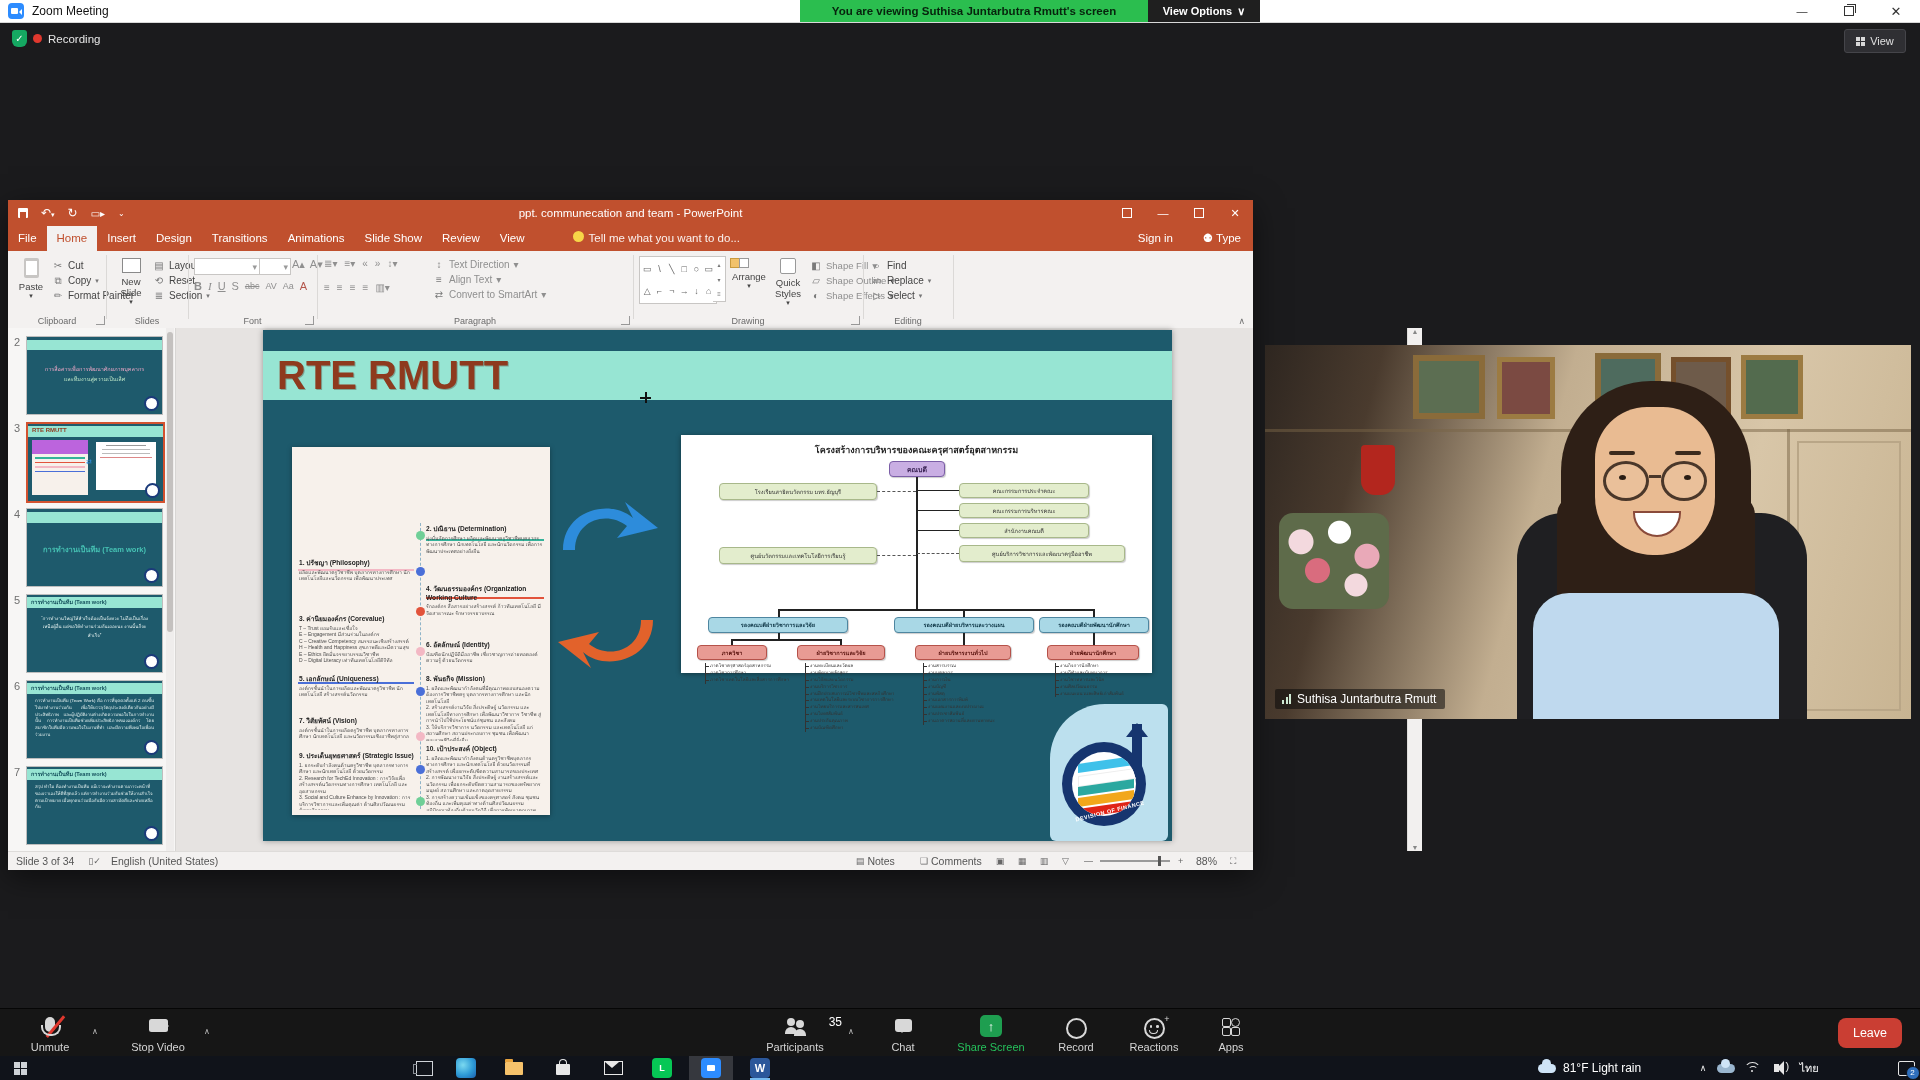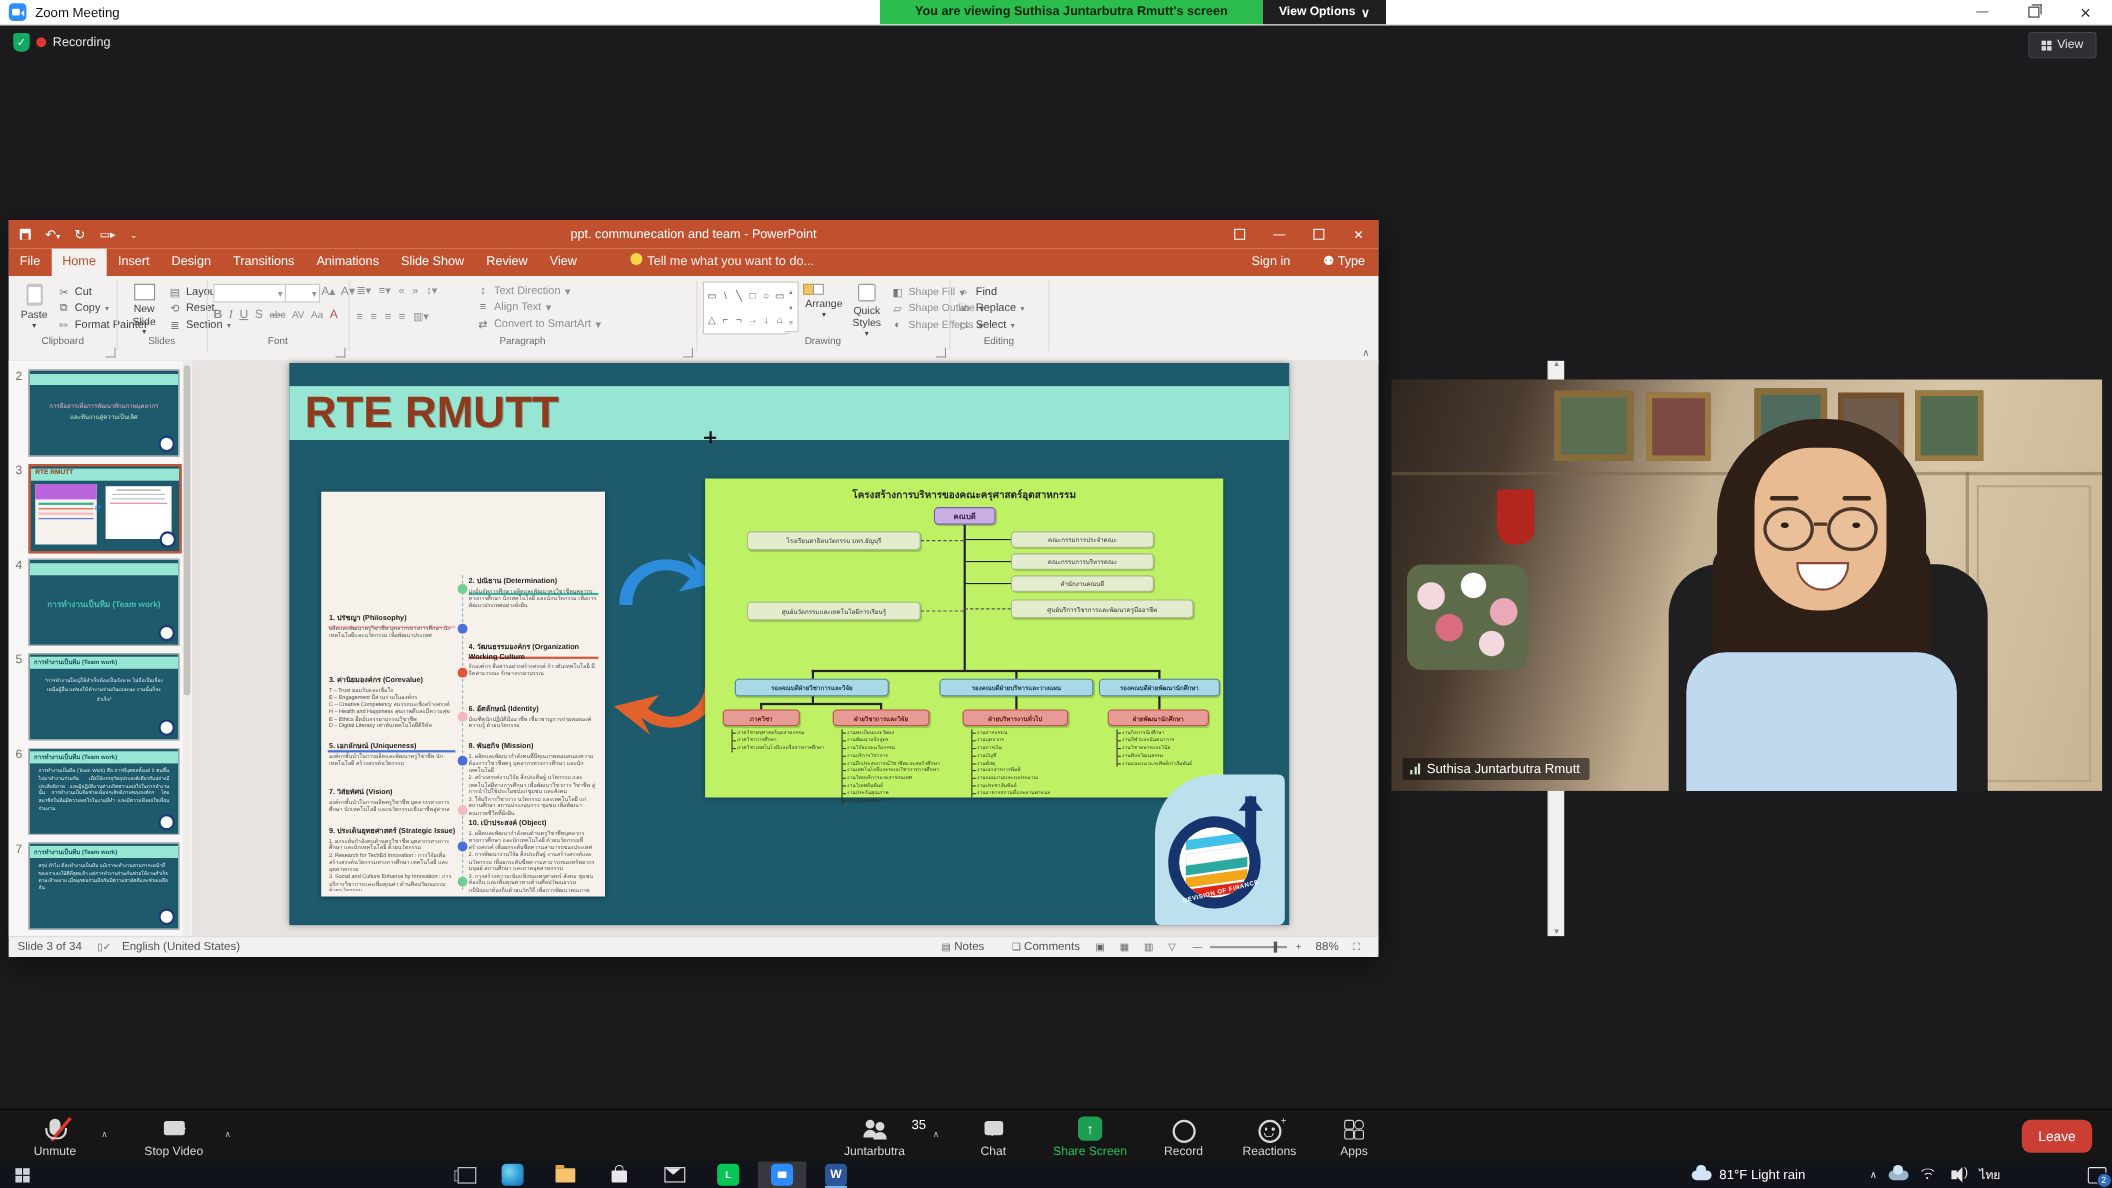--- a/index.html
+++ b/index.html
@@ -39,21 +39,21 @@
   #ppt-title{left:0;top:0;width:100%;height:26px;line-height:26px;text-align:center;font-size:11.5px;color:#fff}
   .pctrl{top:0;height:26px;width:36px;justify-content:center;color:#fff;font-size:11px}
   .prestore{width:8px;height:8px;border:1px solid #fff}
   #ppt-menubar{left:0;top:26px;width:100%;height:25px;background:#C0502E}
   .mtab{height:25px;line-height:25px;padding:0 10px;color:#fff;font-size:11.5px;cursor:pointer}
   .mtab.active{background:#F3F1F0;color:#C0502E}
   .bulb{width:11px;height:11px;border-radius:50%;background:#F7D648;display:inline-block;margin-right:5px}
   #tellme{color:rgba(255,255,255,.92);font-size:11.5px}
   #ribbon{left:0;top:51px;width:100%;height:77px;background:#F3F1F0;border-bottom:1px solid #cfcdcb}
   .gdiv{top:4px;width:1px;height:64px;background:#DBD9D7}
-  .glabel{bottom:13px;font-size:9px;color:#6a6a6a;text-align:center}
+  .glabel{bottom:2px;font-size:9px;color:#6a6a6a;text-align:center}
   .launcher{bottom:3px;width:8px;height:8px;border-right:1px solid #9a9a9a;border-bottom:1px solid #9a9a9a}
   .bigbtn{top:5px;width:38px;height:58px;text-align:center;font-size:9.5px;color:#444;cursor:pointer}
   .bigbtn .ic{margin:2px auto 3px}
   .clipic{width:15px;height:20px;background:#C8C6C4;border-radius:2px;position:relative}
   .clipic::after{content:"";position:absolute;left:2px;top:3px;width:11px;height:14px;background:#fff}
   .slideic{width:17px;height:13px;background:#fff;border:1px solid #8a8a8a}
   .srow{height:15px;font-size:10px;color:#444;gap:4px;cursor:pointer;white-space:nowrap}
   .gic{color:#7a7a7a;font-size:10px;width:12px;text-align:center}
   .fbox{height:15px;background:#fff;border:1px solid #C8C6C4;color:#9a9a9a;font-size:9px;display:flex;align-items:center;justify-content:flex-end;padding-right:2px}
   .fg{font-size:11px;color:#8f8f8f;cursor:pointer}
@@ -92,21 +92,21 @@
   #lpanel-head{left:0;top:0;width:100%;height:72px;background:linear-gradient(135deg,#C767E8,#AE4FD0);color:#fff;
                font-weight:bold;font-size:14.5px;line-height:1.3;padding:12px 0 0 12px;box-sizing:border-box}
   .bulb2{position:absolute;right:16px;top:12px;width:18px;height:18px;border-radius:50%;background:#F7D648;box-shadow:0 0 0 3px rgba(255,255,255,.25)}
   .tl-line{left:128px;top:76px;width:0;height:286px;border-left:1px dashed #8FB4C8}
   .tl-dot{width:9px;height:9px;border-radius:50%;left:124px}
   .hr-accent{height:2px}
   .pitem{font-size:5px;color:#4a4a4a;line-height:1.3;overflow:hidden}
   .pitem h4{margin:0 0 1px 0;font-size:6.6px;color:#222}
   .pitem .bd{white-space:pre-line}
   
-  #orgchart{left:378px;top:105px;width:471px;height:290px;background:#bef264;box-shadow:0 1px 5px rgba(0,0,0,.4)}
+  #orgchart{left:418px;top:105px;width:471px;height:238px;background:#ffffff;box-shadow:0 1px 5px rgba(0,0,0,.4)}
   #oc-title{left:0;top:8px;width:100%;text-align:center;font-size:9px;font-weight:bold;color:#222}
   .ocbox{position:absolute;box-sizing:border-box;border-radius:4px;font-size:5.6px;display:flex;align-items:center;
          justify-content:center;text-align:center;padding:1px 3px;box-shadow:1px 1px 1px rgba(0,0,0,.2)}
   .oc-dean{background:#C9AEE3;border:1px solid #7B5EA7;font-size:7px;font-weight:bold;color:#3a2354}
   .oc-green{background:#E3EDCD;border:1px solid #A8B88A;color:#333}
   .oc-blue{background:#A9D8E6;border:1px solid #4E86A0;color:#123a4a;font-weight:bold}
   .oc-pink{background:#E89B94;border:1px solid #B5524A;color:#5c1510;font-weight:bold}
   .ocl{background:#222}
   .ocl-d{border-top:1px dashed #555}
   .oc-items{position:absolute;border-left:1px solid #333;padding-left:4px;font-size:4.6px;color:#333;line-height:1.5}
@@ -743,21 +743,21 @@
   </div>
   <div class="chev" style="left:204px;top:18px">∧</div>
 
   <div class="zt-btn" style="left:752px;width:86px">
     <span class="ppl">
         <i style="left:4px;top:0"></i>
         <b style="left:2px"></b>
         <i style="left:13px;top:2px"></i>
         <b style="left:11px;top:11px"></b>
       </span>
-    <span>Juntarbutra</span>
+    <span>Participants</span>
     <span style="position:absolute;right:-4px;top:2px;font-size:12px;color:#fff">35</span>
   </div>
   <div class="chev" style="left:848px;top:18px">∧</div>
   <div class="zt-btn" style="left:878px;width:50px">
     <span class="bubble"></span>
     <span>Chat</span>
   </div>
   <div class="zt-btn" style="left:946px;width:90px;color:#25C15C">
     <span class="sharesq">↑</span>
     <span>Share Screen</span>

